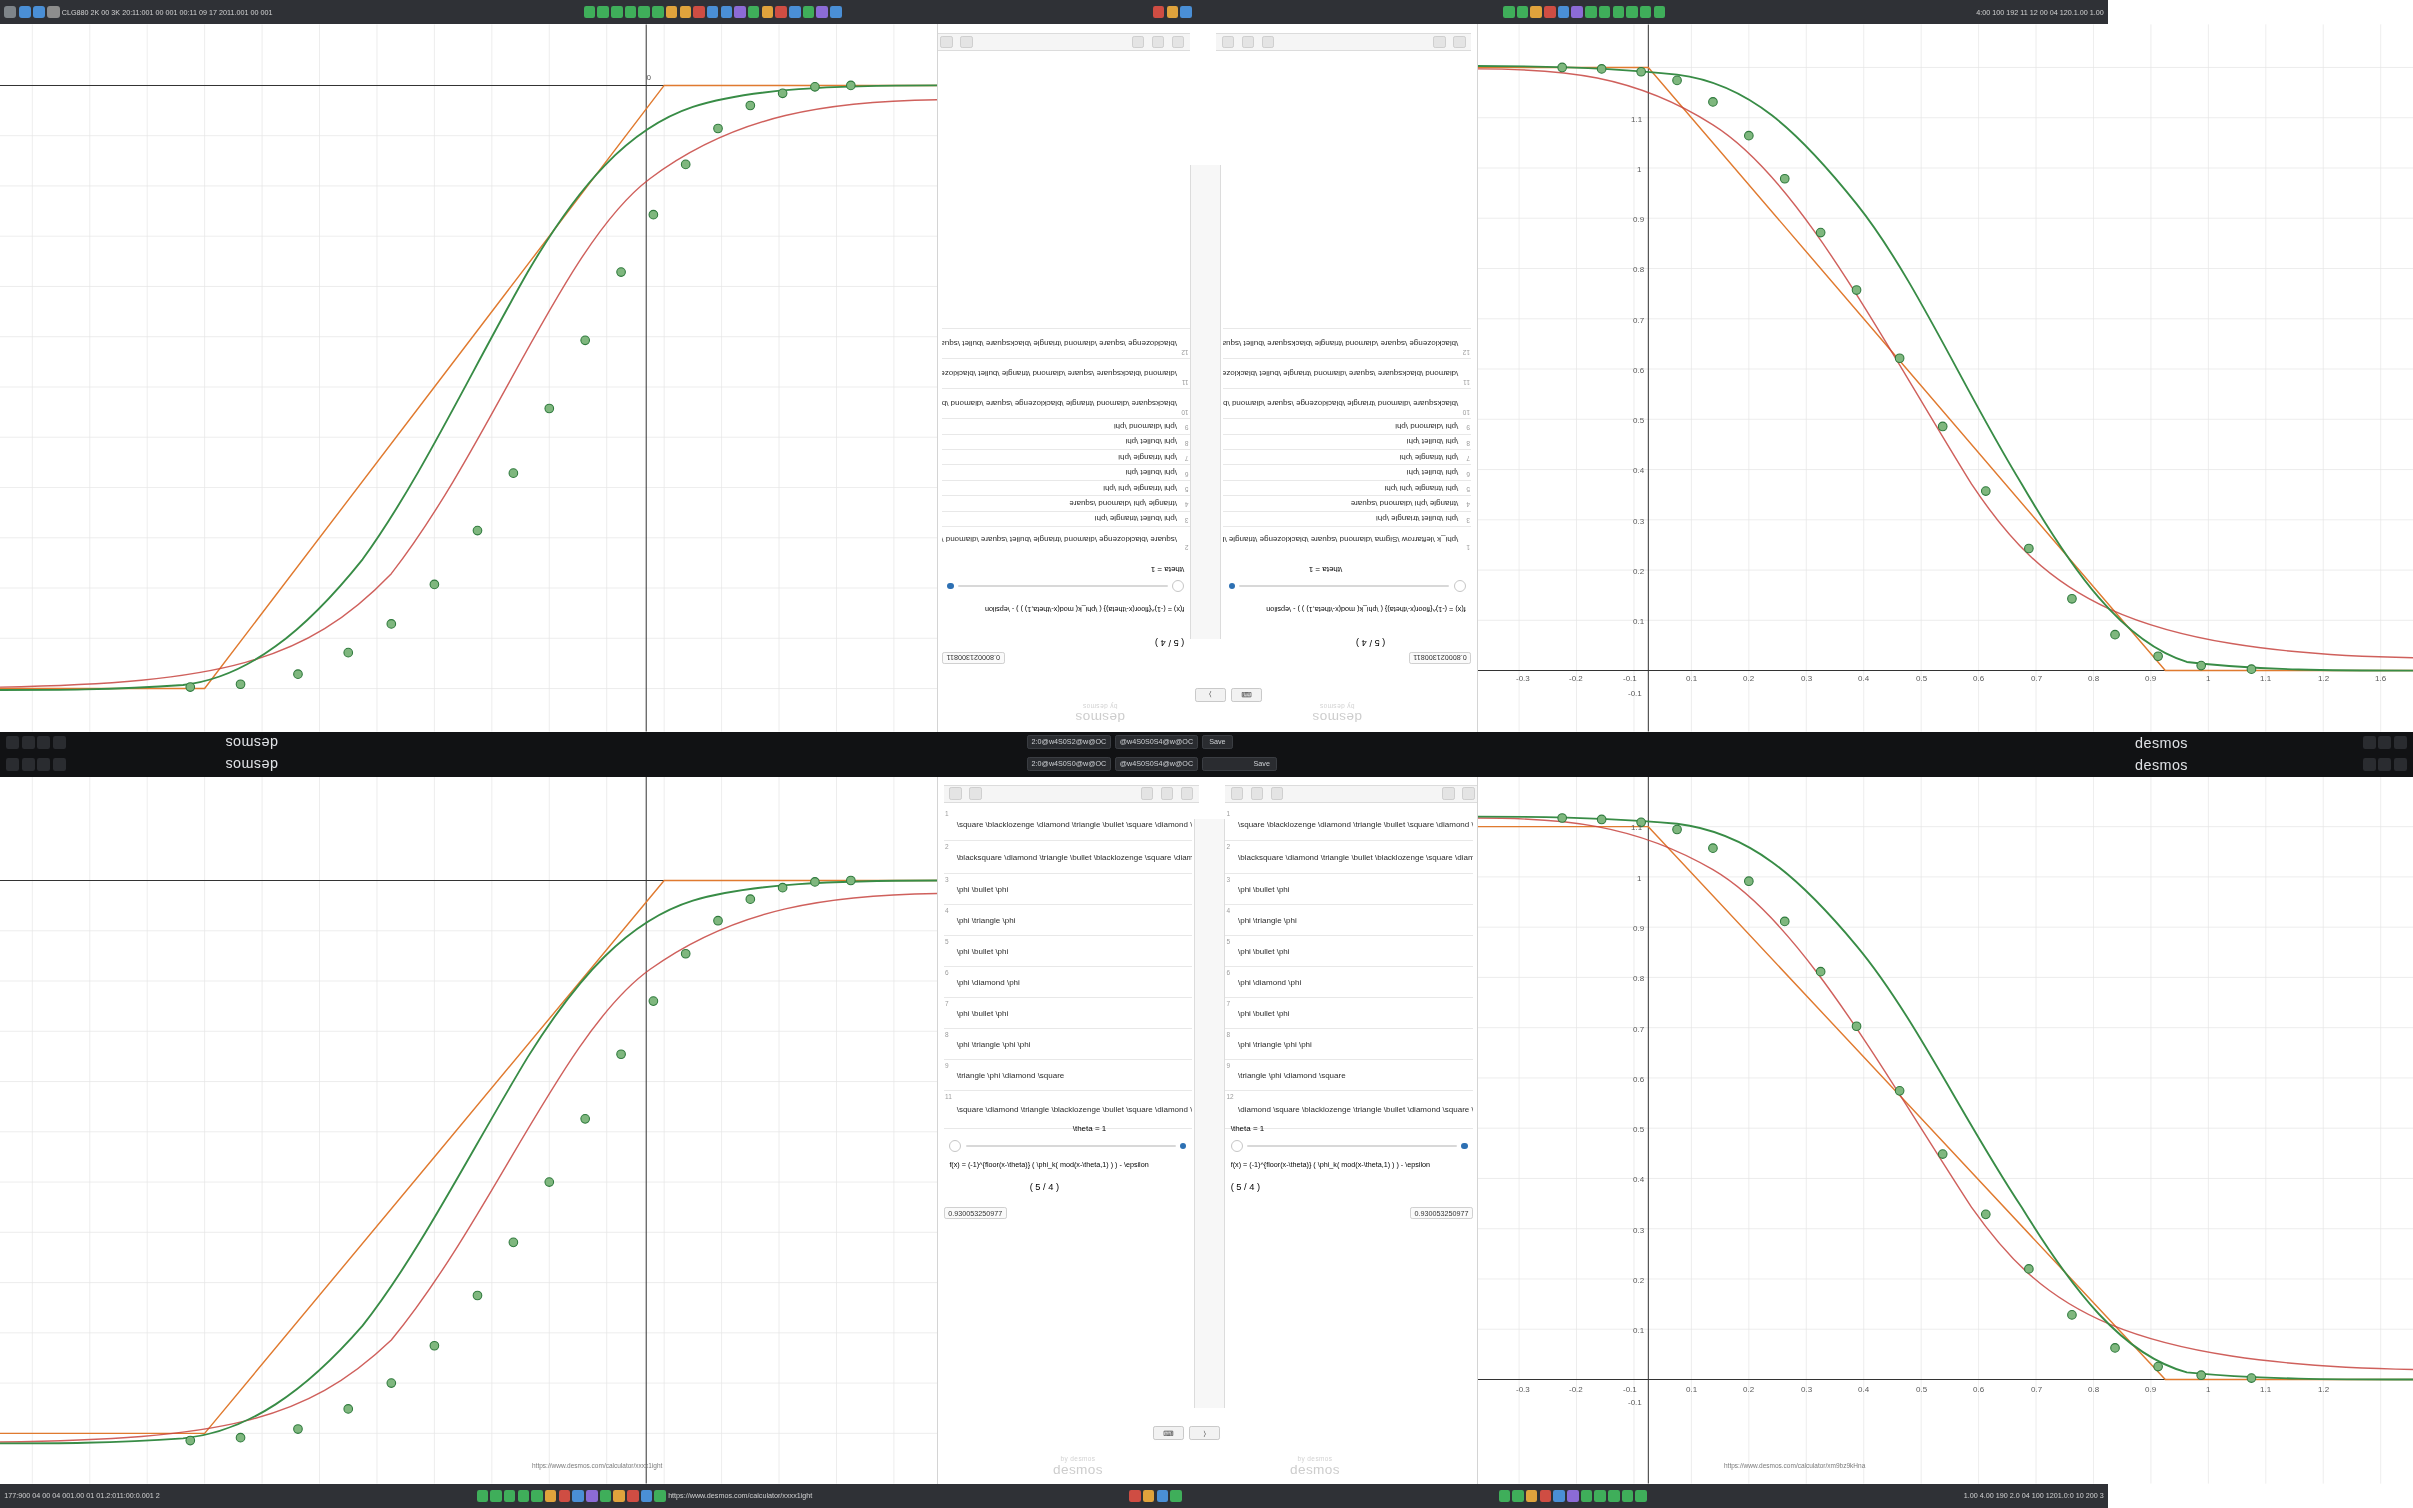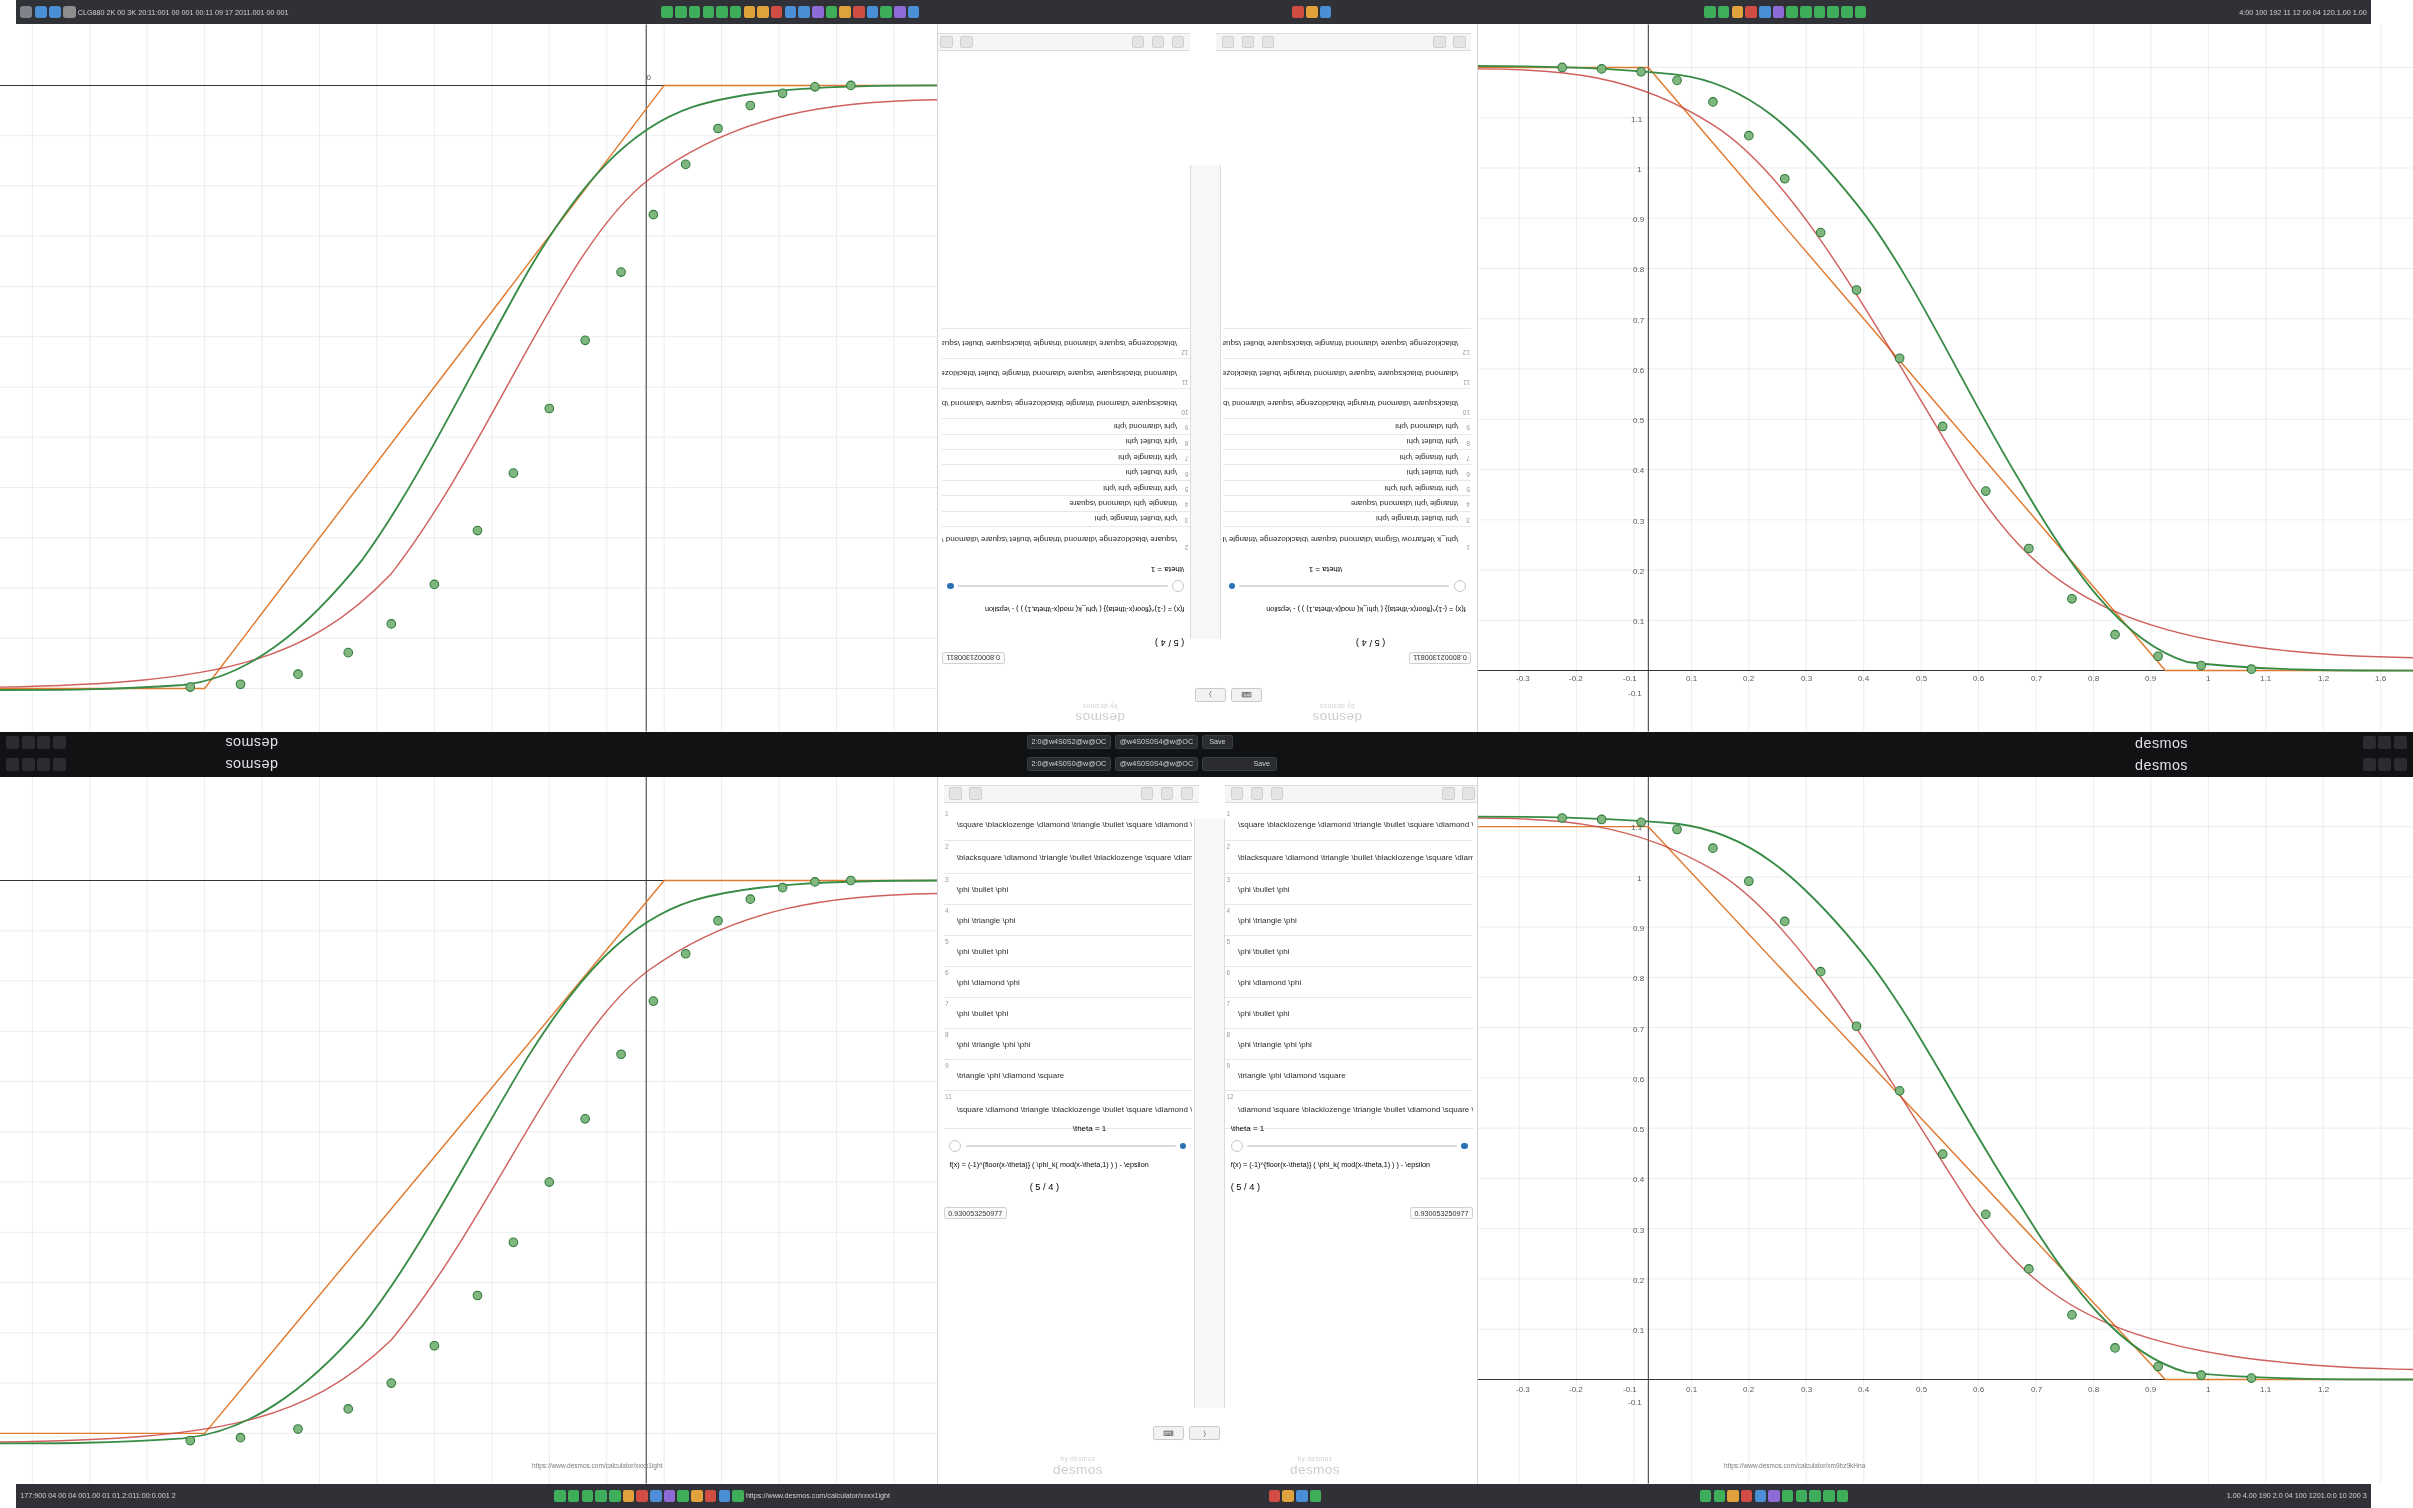--- a/index.html
+++ b/index.html
@@ -14,21 +14,21 @@
     width: 2413px; height: 1508px;
     background: #ffffff;
   }
 
   
   .abs { position: absolute; }
   .flip180 { transform: rotate(180deg); }
 
   
   .osbar {
-    position: absolute; left: 16px; width: 2355px;
+    position: absolute; left: 0; width: 2108px;
     background: #2f3136; color: #e8e8e8;
     height: 24.4px;
     display: flex; 
     font-size: 8px;
   }
   .osbar.top { top: 0; }
   .osbar.bottom { bottom: 0; }
   .osbar .seg { display: flex; align-items: center; gap: 2.2px; padding: 0 4.3px; height: 100%; }
   .osbar .dot {
     width: 12.2px; height: 12.2px; border-radius: 2.9px;

